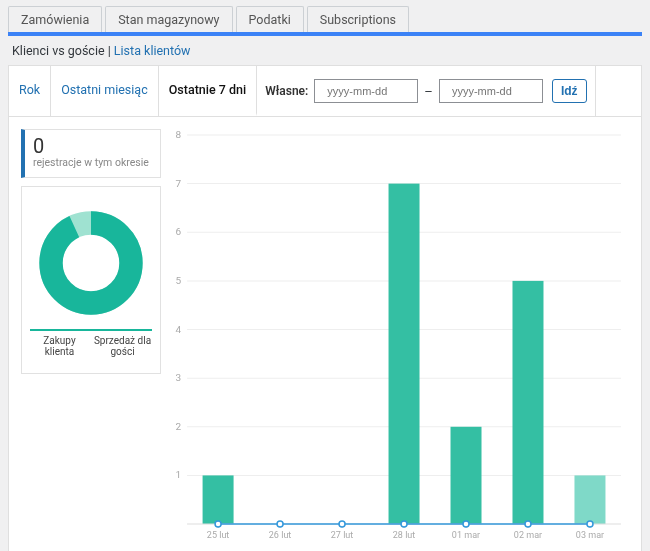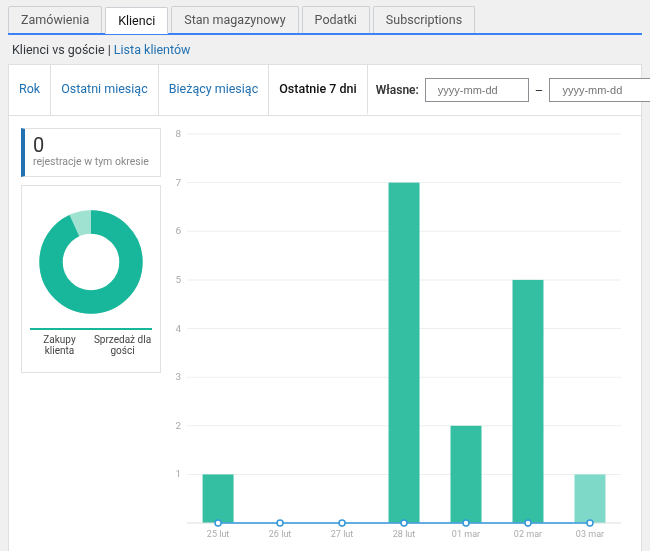--- a/index.html
+++ b/index.html
@@ -6,21 +6,21 @@
     margin: 0;
     padding: 0;
     font-family: -apple-system, "Segoe UI", Roboto, Arial, sans-serif;
     font-size: 13px;
     color: #32373c;
     background: #f0f0f1;
   }
   .wrap { width: 650px; height: 551px; box-sizing: border-box; padding: 6px 8px; }
   .tabs-top {
     display: flex;
-    border-bottom: 2px solid #3b82f6;
+    border-bottom: 4px solid #3b82f6;
   }
   .tabs-top .tab {
     padding: 5px 12px;
     background: #f0f0f1;
     border: 1px solid #ccd0d4;
     border-bottom: none;
     margin-right: 3px;
     color: #555;
     font-size: 12.5px;
     cursor: pointer;
@@ -144,34 +144,32 @@
   .grid line { stroke: #eee; }
   .axis text { font-size: 9px; fill: #aaa; }
 </style>
 </head>
 <body>
 
 <div class="wrap">
 
   <div class="tabs-top">
     <div class="tab">Zamówienia</div>
-    <div class="tab active">Klienci</div>
     <div class="tab">Stan magazynowy</div>
     <div class="tab">Podatki</div>
     <div class="tab">Subscriptions</div>
   </div>
 
   <div class="subnav">
     <span>Klienci vs goście</span><span> | </span><a href="#">Lista klientów</a>
   </div>
 
   <div class="range-bar">
     <div class="rtab">Rok</div>
     <div class="rtab">Ostatni miesiąc</div>
-    <div class="rtab">Bieżący miesiąc</div>
     <div class="rtab active">Ostatnie 7 dni</div>
     <div class="custom">
       <span class="lbl">Własne:</span>
       <input class="date-in" placeholder="yyyy-mm-dd" style="">
       <span>–</span>
       <input class="date-in" placeholder="yyyy-mm-dd" style="">
       <button class="go-btn">Idź</button>
     </div>
 
   </div>

